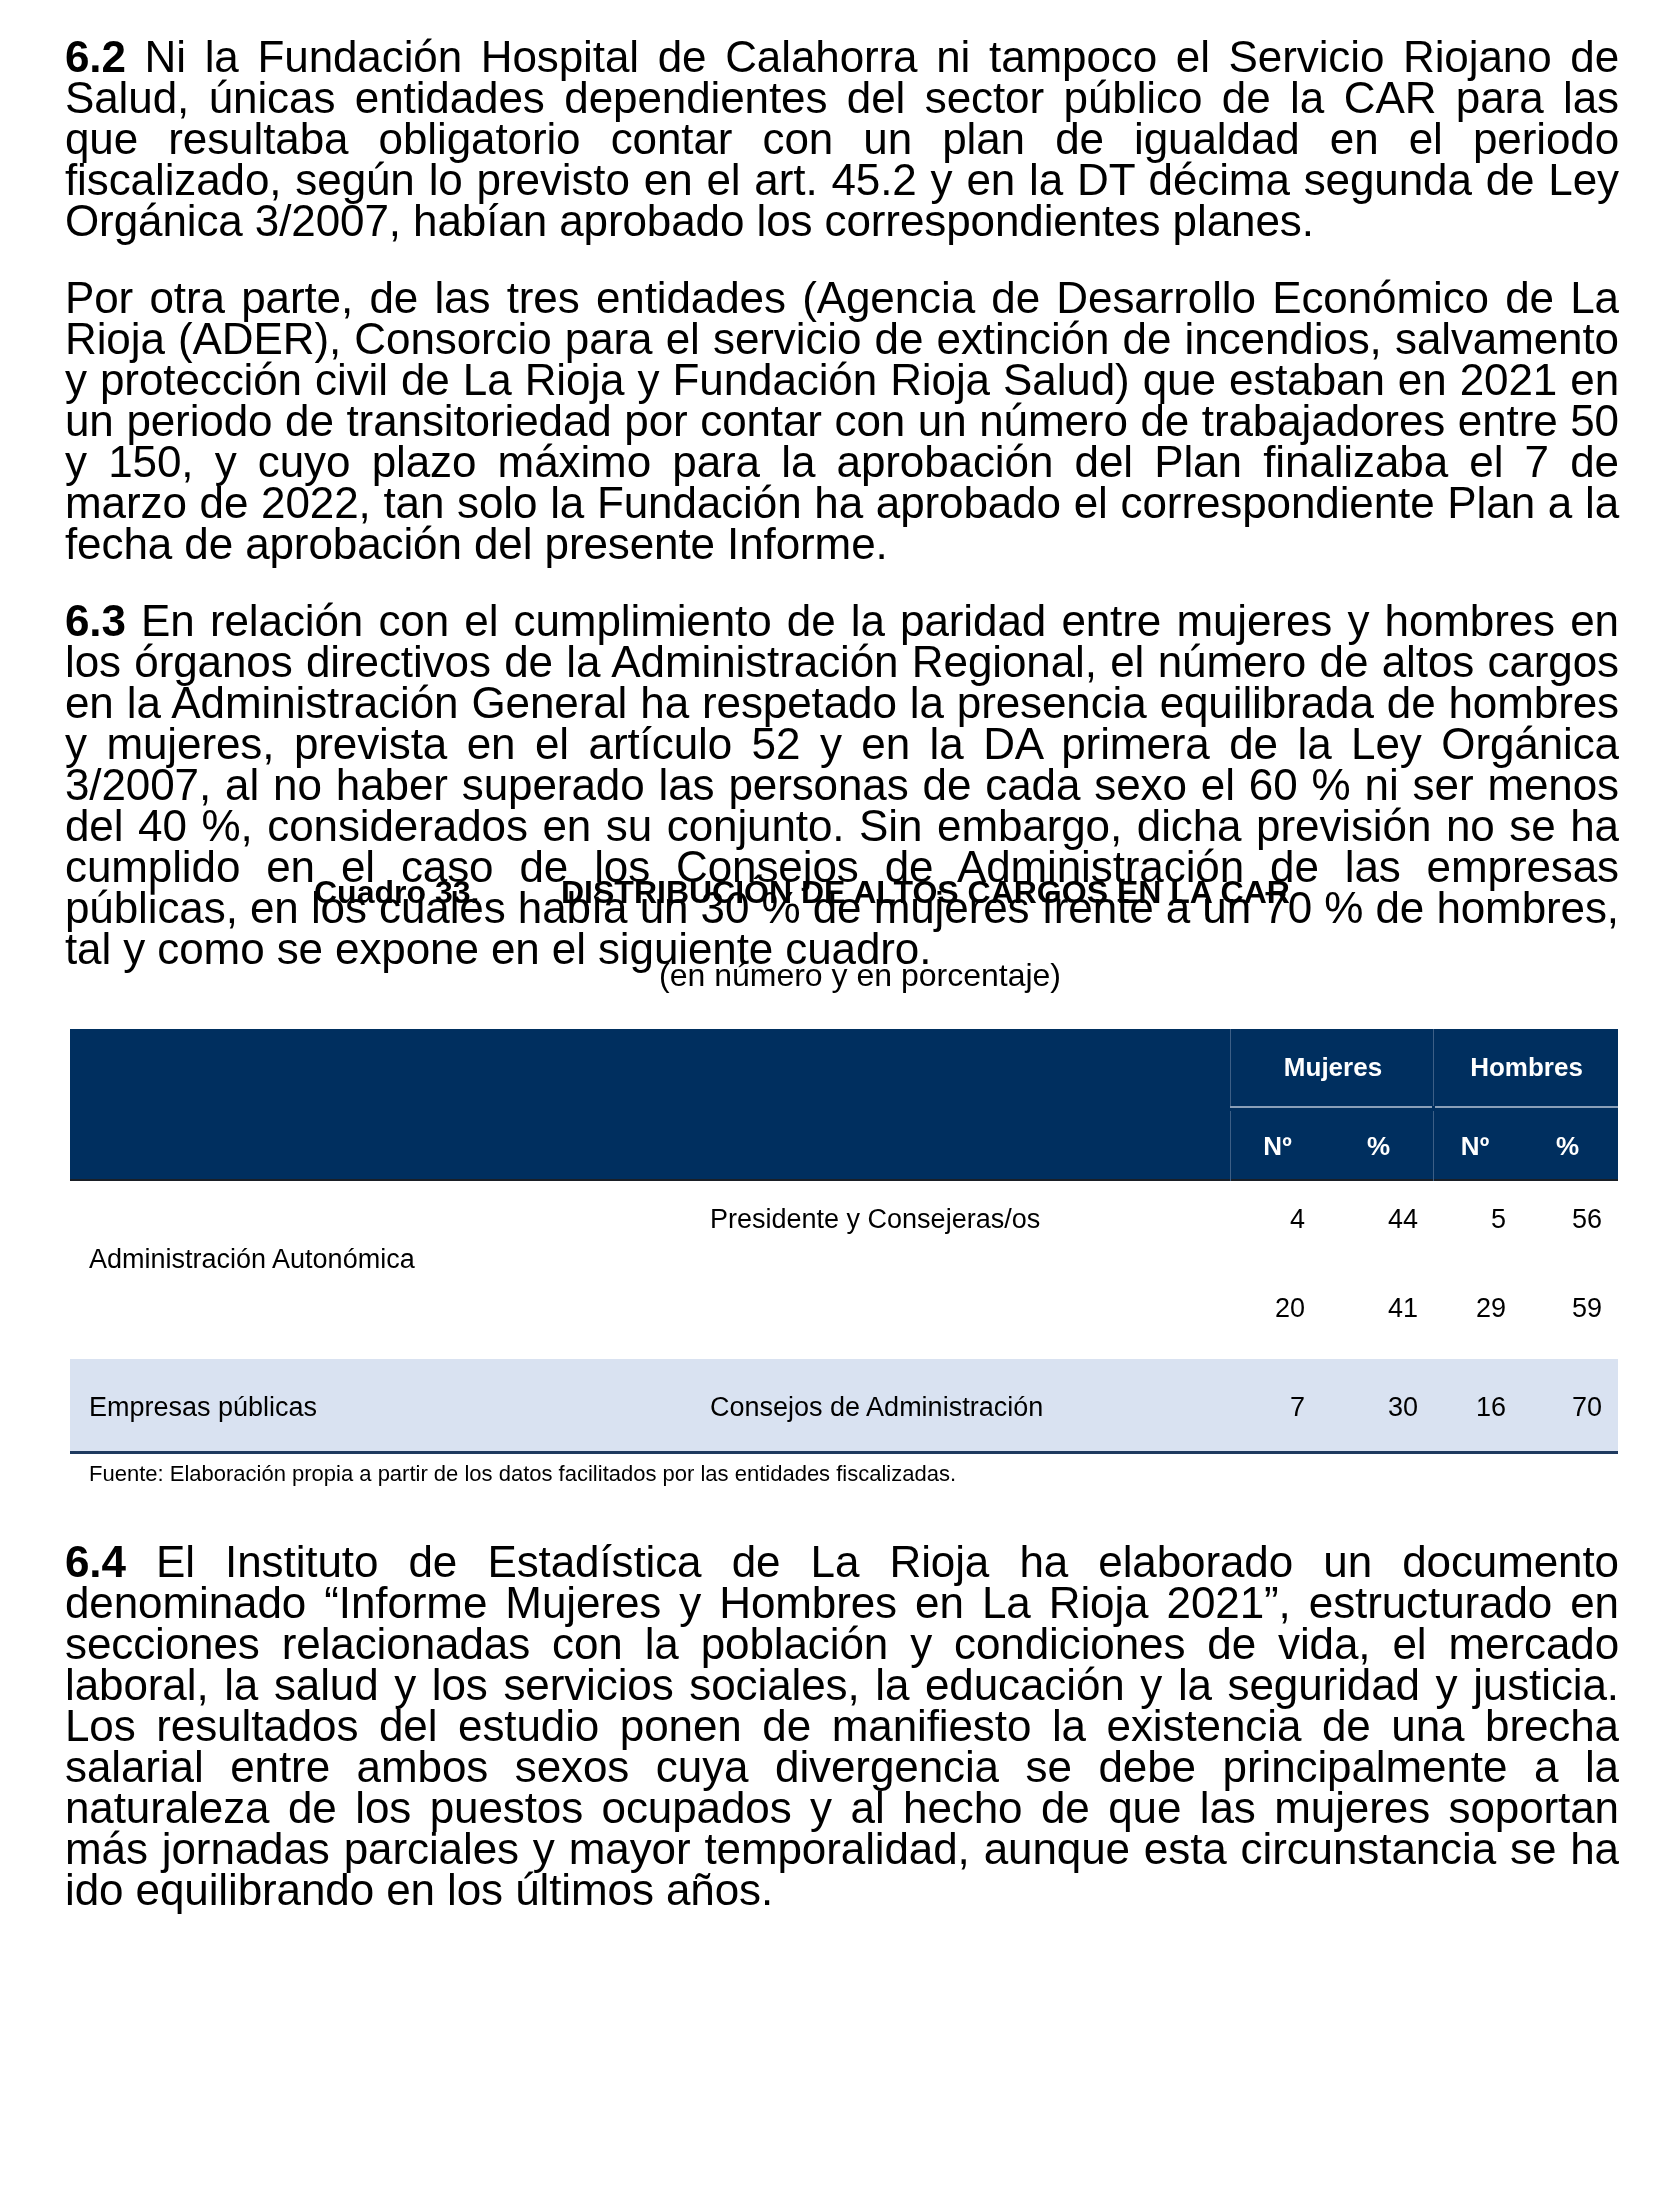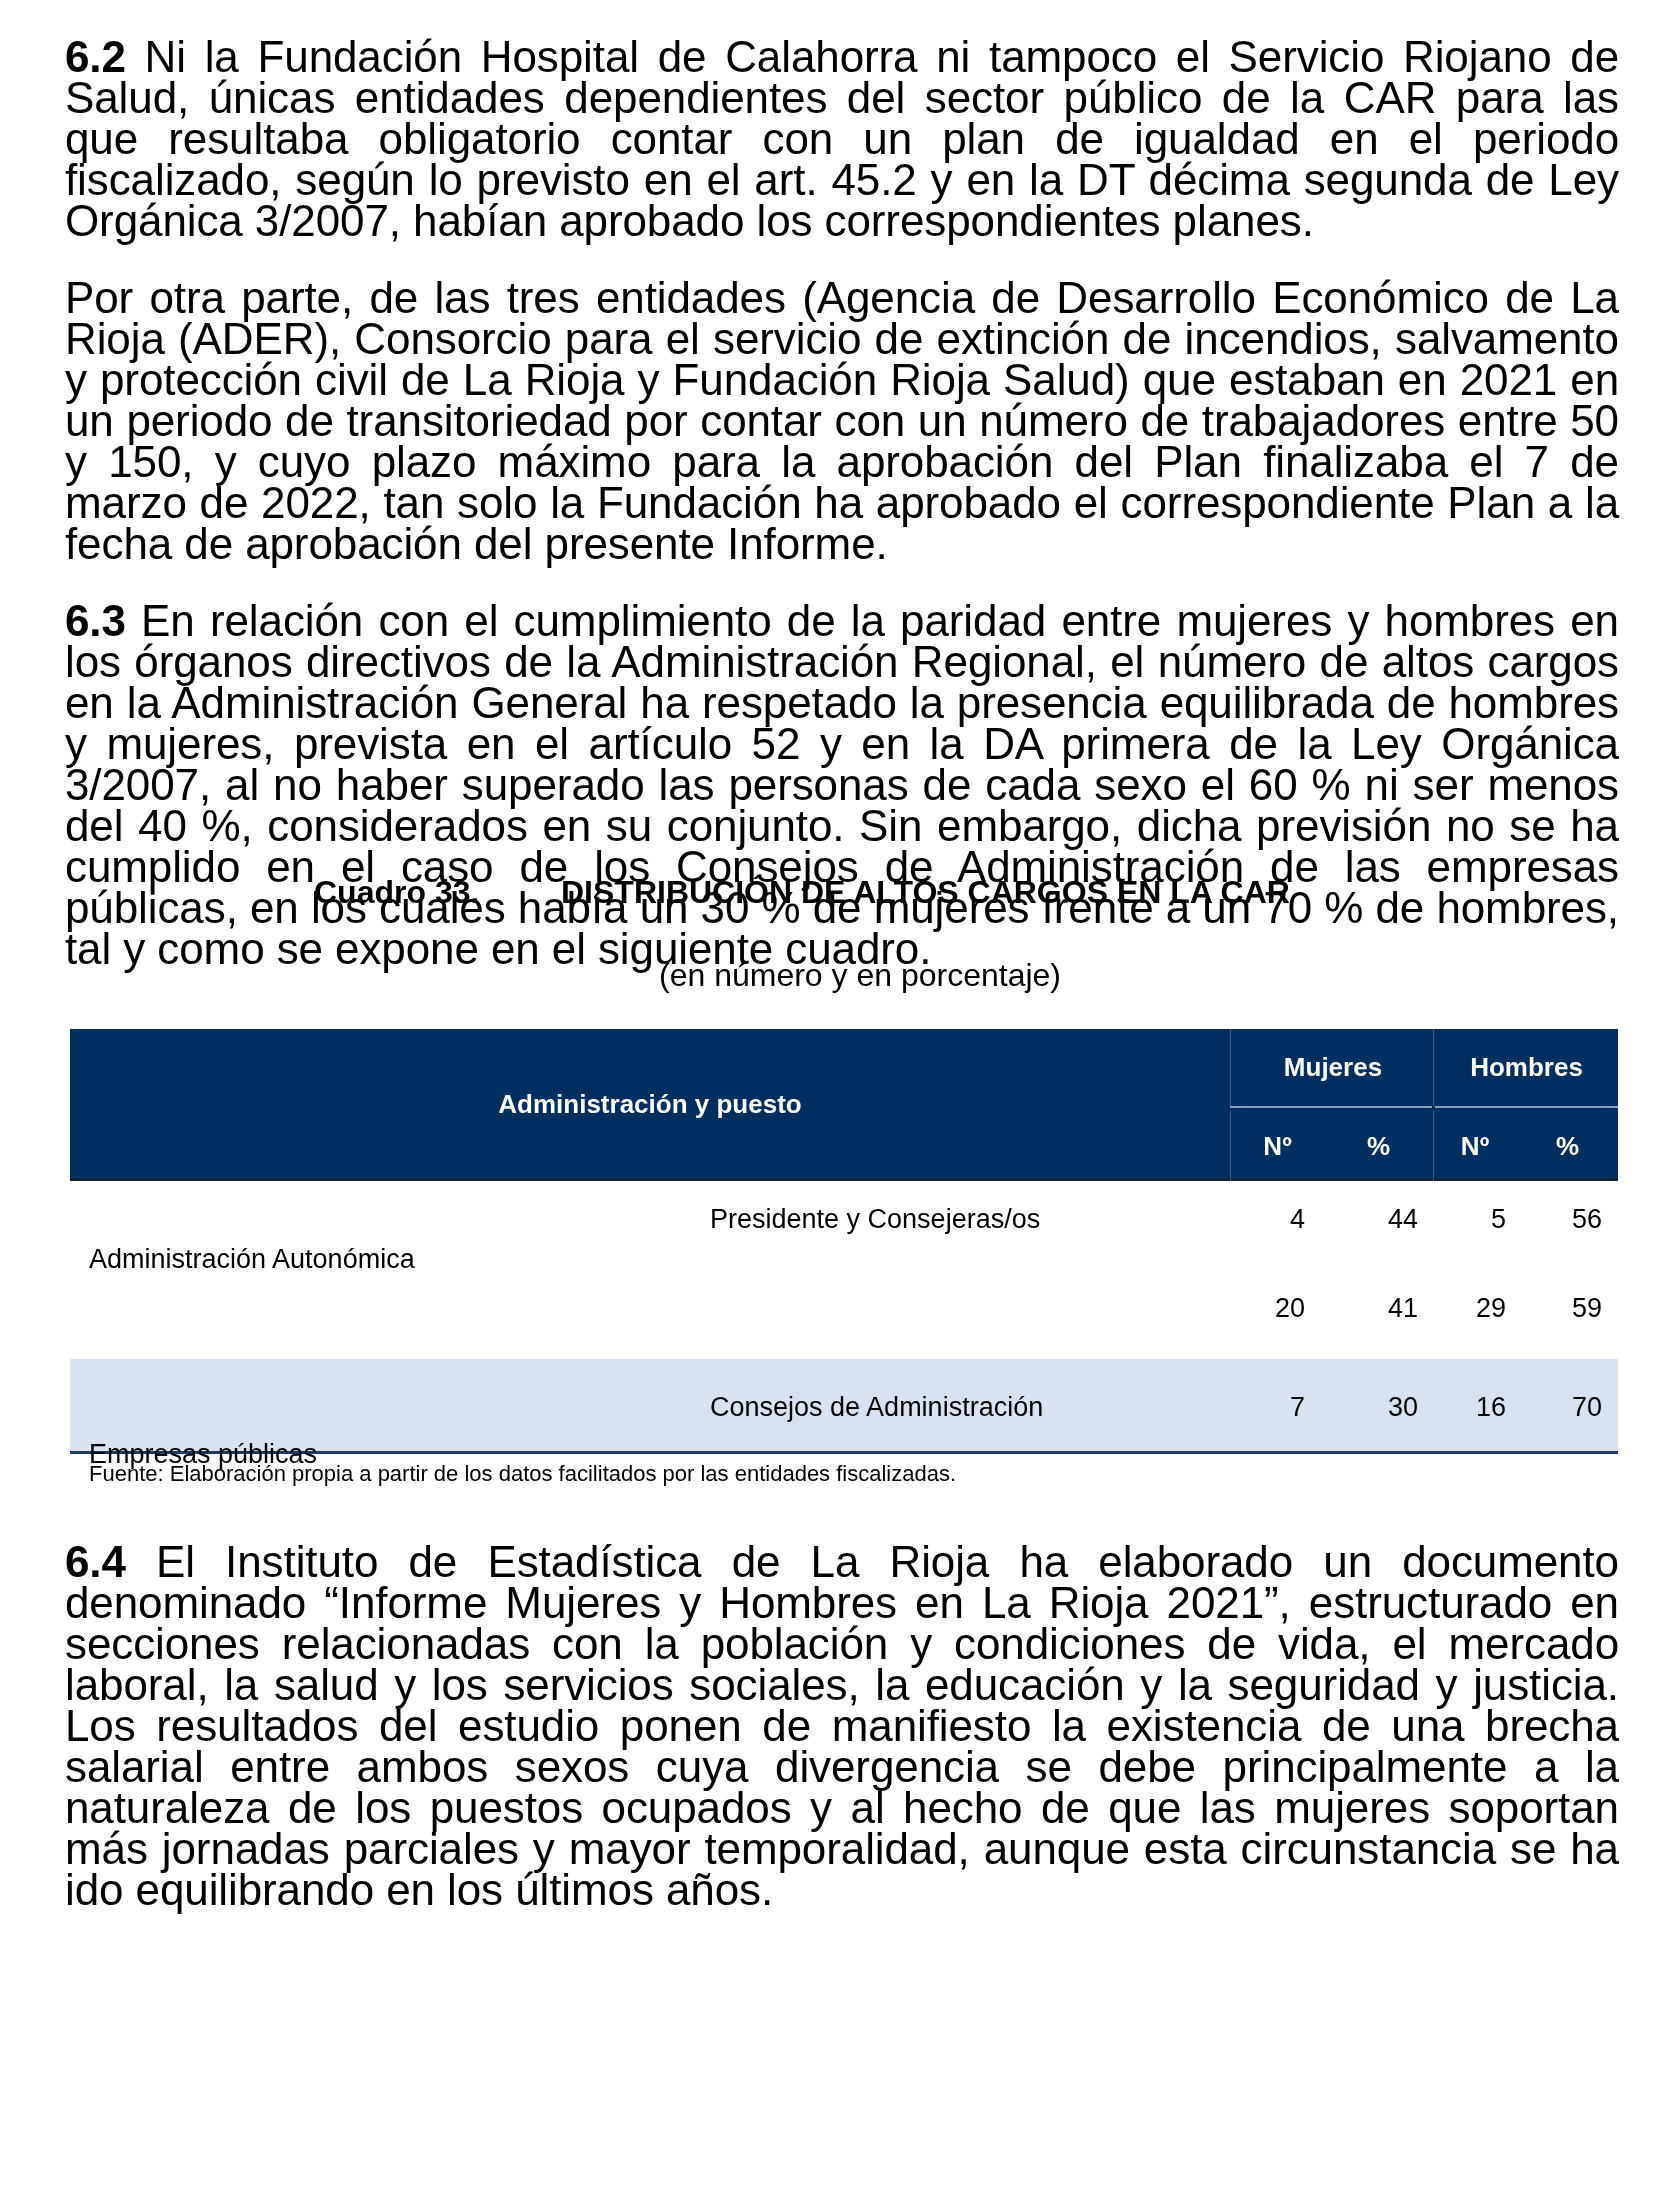--- a/index.html
+++ b/index.html
@@ -156,21 +156,20 @@
 <div class="caption">
   <span class="label">Cuadro 33.</span>
   <span class="title">DISTRIBUCIÓN DE ALTOS CARGOS EN LA CAR</span>
 </div>
 <div class="subcaption">
   <span>(en número y en porcentaje)</span>
 </div>
 
 <div class="tbl">
   <div class="thead">
-    <div class="cell th-main">Administración y puesto</div>
     <div class="cell th-group-m">Mujeres</div>
     <div class="cell th-group-h">Hombres</div>
     <div class="th-sep" style="left:1160px;width:202px;"></div>
     <div class="th-sep" style="left:1365px;width:183px;"></div>
     <div class="cell th-sub" style="left:1160px;width:93px;border-left:0.8px solid #3d5f86;">Nº</div>
     <div class="cell th-sub" style="left:1253px;width:111px;">%</div>
     <div class="cell th-sub" style="left:1363px;width:82px;border-left:0.8px solid #3d5f86;">Nº</div>
     <div class="cell th-sub" style="left:1446px;width:103px;">%</div>
   </div>
 
@@ -184,21 +183,21 @@
       <div class="num-cell" style="left:1363px;width:73px;top:22px;">5</div>
       <div class="num-cell" style="left:1446px;width:86px;top:22px;">56</div>
 
       <div class="num-cell" style="left:1160px;width:75px;top:111px;">20</div>
       <div class="num-cell" style="left:1253px;width:95px;top:111px;">41</div>
       <div class="num-cell" style="left:1363px;width:73px;top:111px;">29</div>
       <div class="num-cell" style="left:1446px;width:86px;top:111px;">59</div>
     </div>
 
     <div class="row-emp">
-      <div class="cell-abs" style="left:19px;top:32px;margin-top:47px;">Empresas públicas</div>
+      <div class="cell-abs" style="left:19px;top:32px;">Empresas públicas</div>
       <div class="cell-abs" style="left:640px;top:32px;">Consejos de Administración</div>
       <div class="num-cell" style="left:1160px;width:75px;top:32px;">7</div>
       <div class="num-cell" style="left:1253px;width:95px;top:32px;">30</div>
       <div class="num-cell" style="left:1363px;width:73px;top:32px;">16</div>
       <div class="num-cell" style="left:1446px;width:86px;top:32px;">70</div>
     </div>
   </div>
 </div>
 
 <div class="source">Fuente: Elaboración propia a partir de los datos facilitados por las entidades fiscalizadas.</div>

